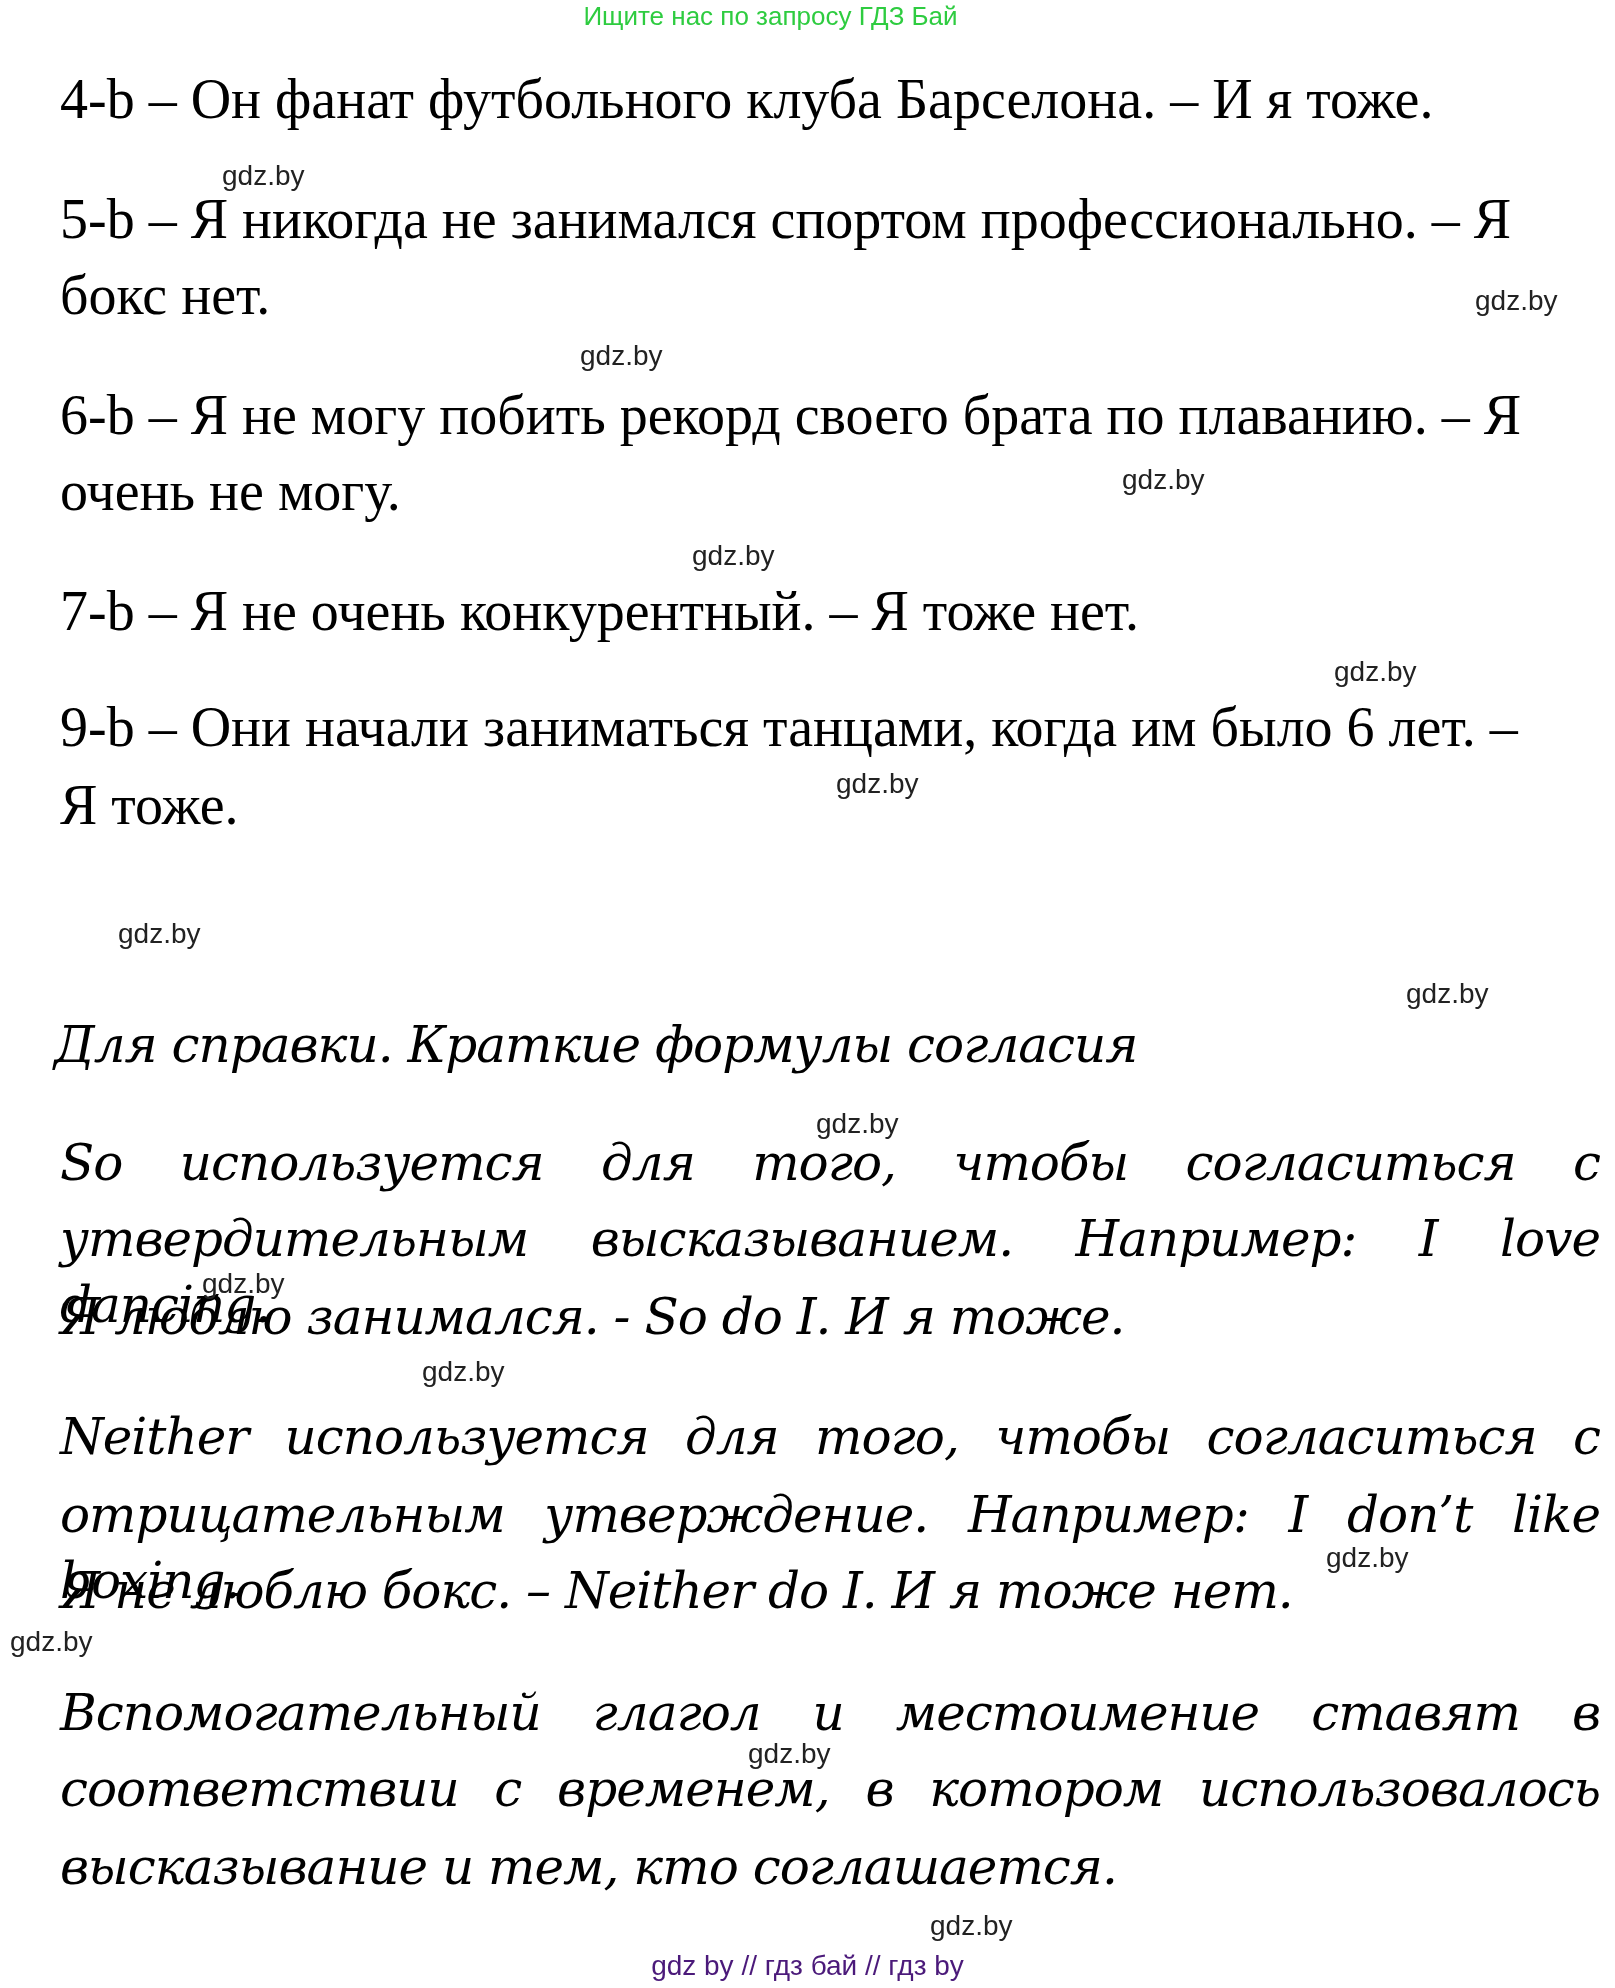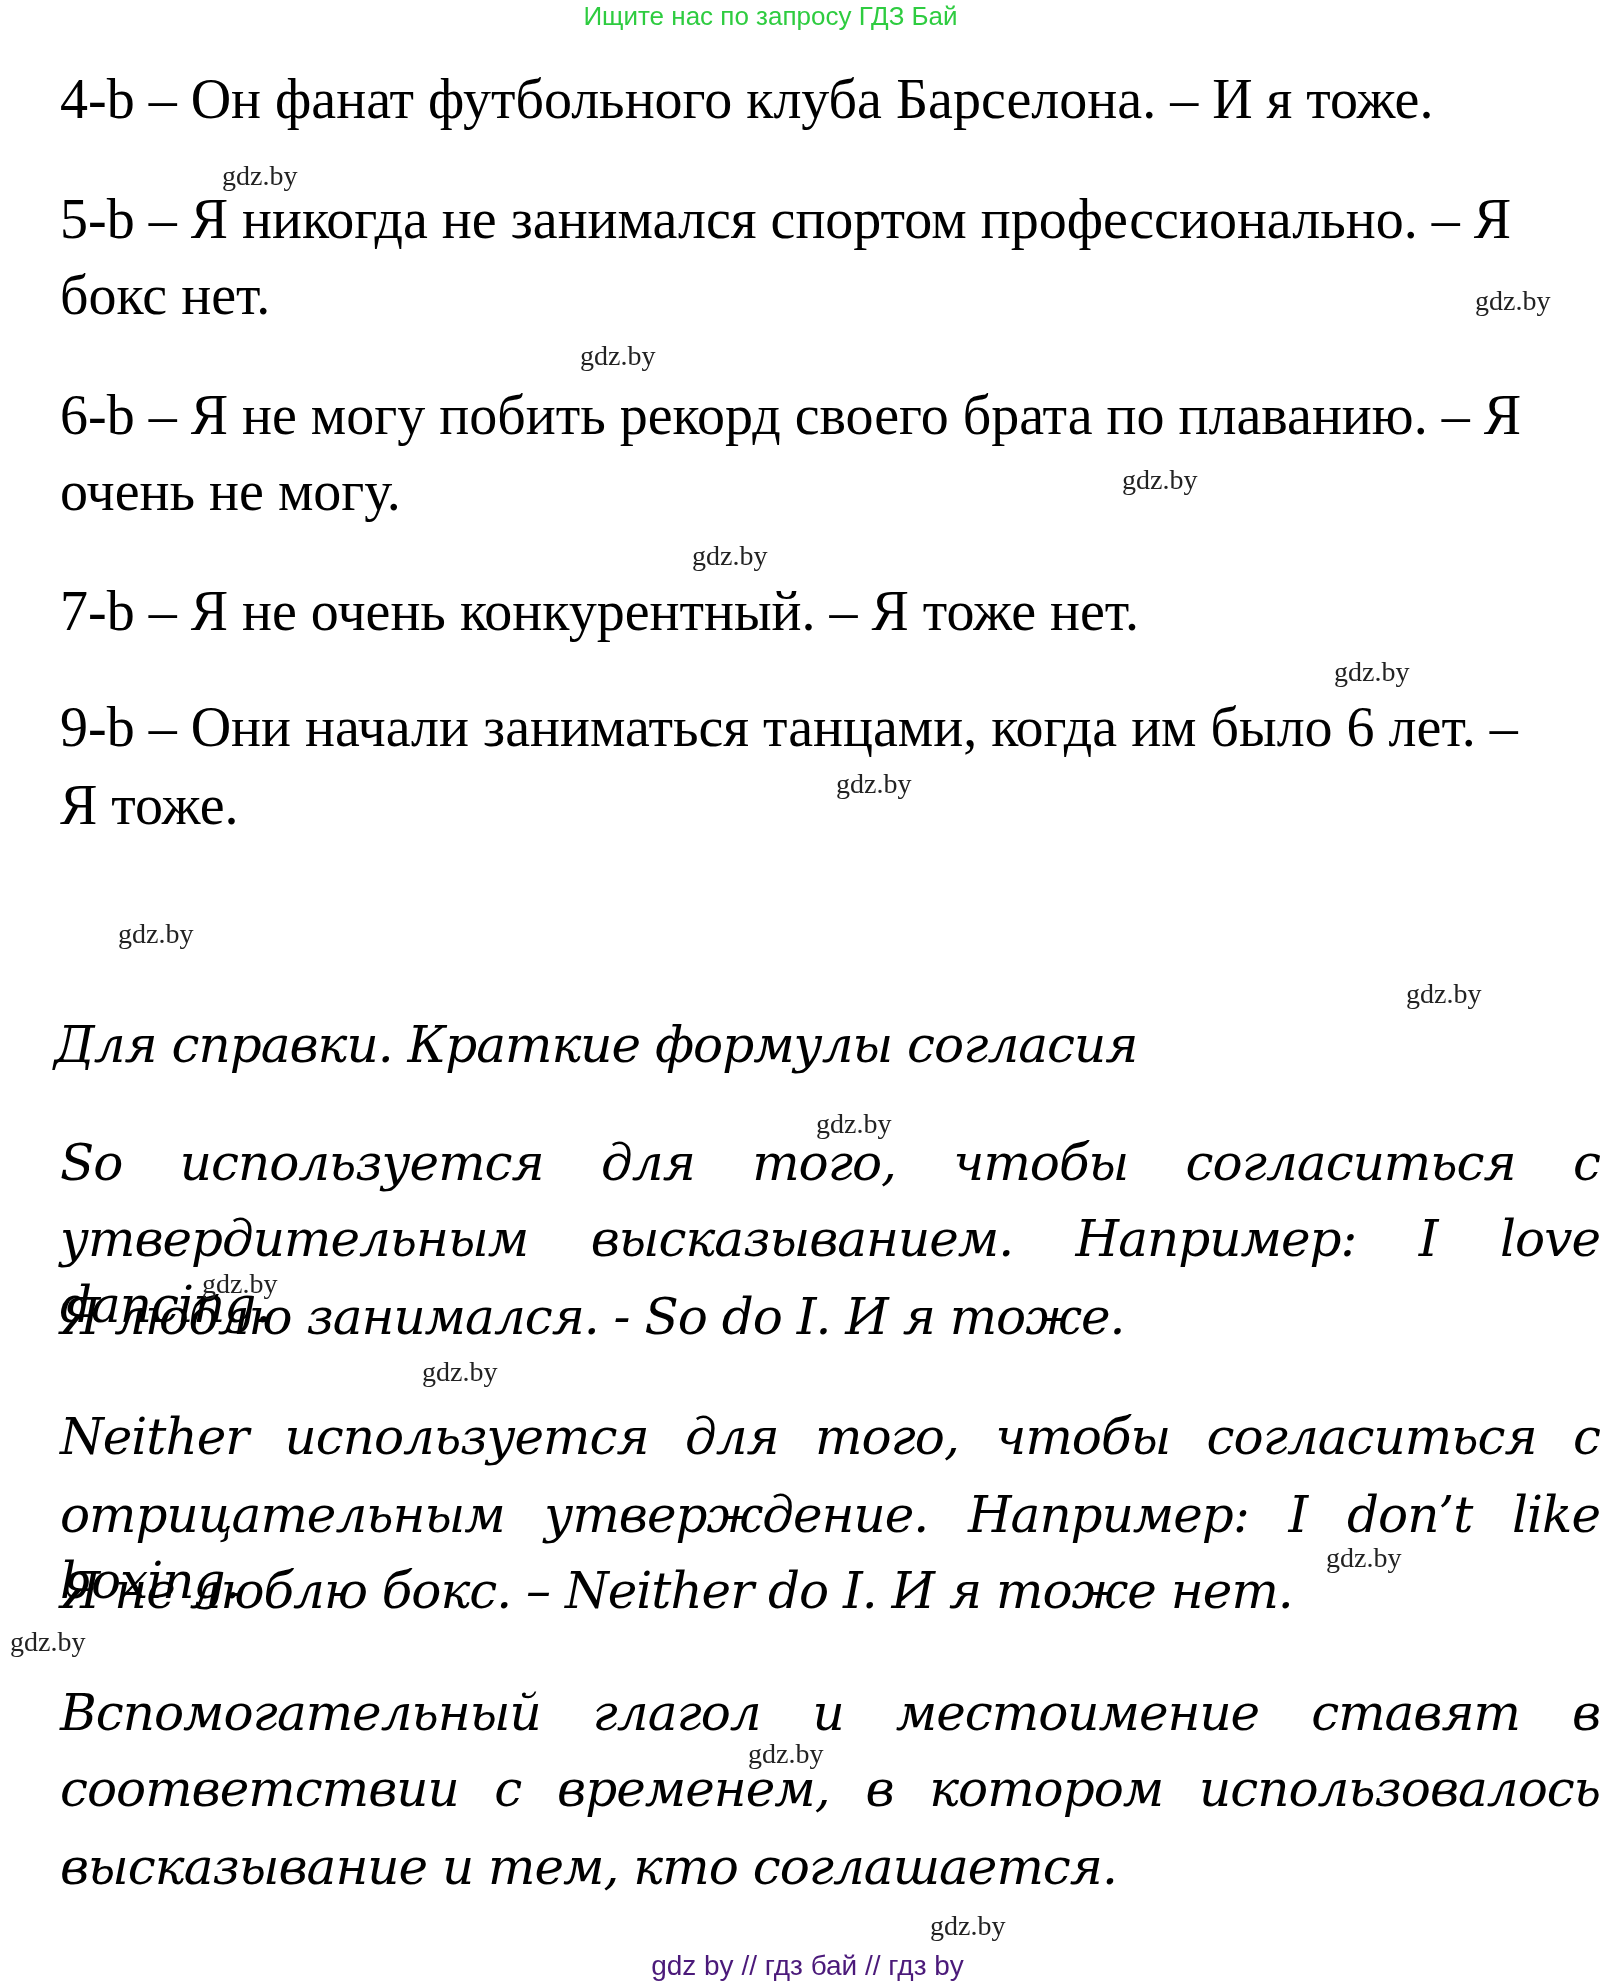--- a/index.html
+++ b/index.html
@@ -1,21 +1,21 @@
 <!DOCTYPE html>
 <html><head>
 <meta charset="utf-8">
 <style>
   html, body { margin:0; padding:0; background:#ffffff; }
   body { width:1615px; height:1988px; position:relative; overflow:hidden; }
   .hdr { position:absolute; top:0; left:0; width:1541px; text-align:center; font-family:"Liberation Sans", sans-serif; font-size:26px; color:#2ecc40; line-height:32px; }
   .ln { position:absolute; left:24px; font-family:"Liberation Serif", serif; font-size:56px; color:#000; white-space:nowrap; line-height:66px;margin-left:36px; }
   .it { font-style:italic; font-family:"DejaVu Serif", serif; font-size:50px; letter-spacing:-1px; }
   .just { width:1540px; text-align:justify; text-align-last:justify; white-space:normal; }
-  .wm { position:absolute; font-family:Liberation Serif, serif; font-size:28px; color:#222; white-space:nowrap; }
+  .wm { position:absolute; font-family:Liberation Sans, sans-serif; font-size:28px; color:#222; white-space:nowrap; }
   .ftr { position:absolute; top:1950px; left:0; width:1615px; text-align:center; font-family:"Liberation Sans", sans-serif; font-size:28px; color:#4b1a7a; }
 </style>
 </head>
 <body>
 
 <div class="hdr">Ищите нас по запросу ГДЗ Бай</div>
 
 <div class="ln" style="top:66px">4-b – Он фанат футбольного клуба Барселона. – И я тоже.</div>
 
 <div class="ln" style="top:186px">5-b – Я никогда не занимался спортом профессионально. – Я</div>

